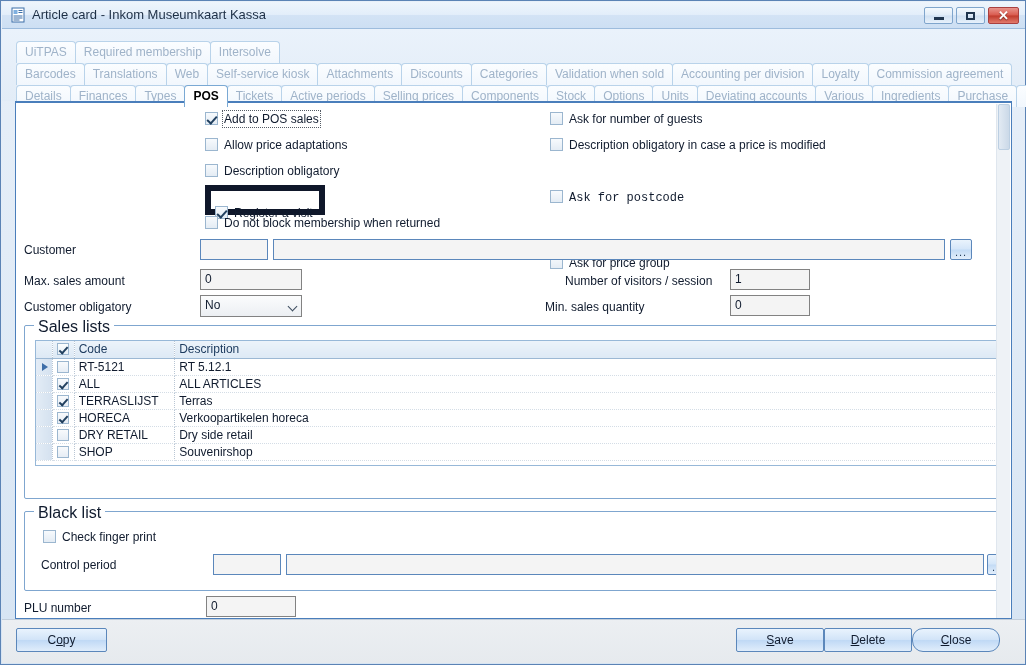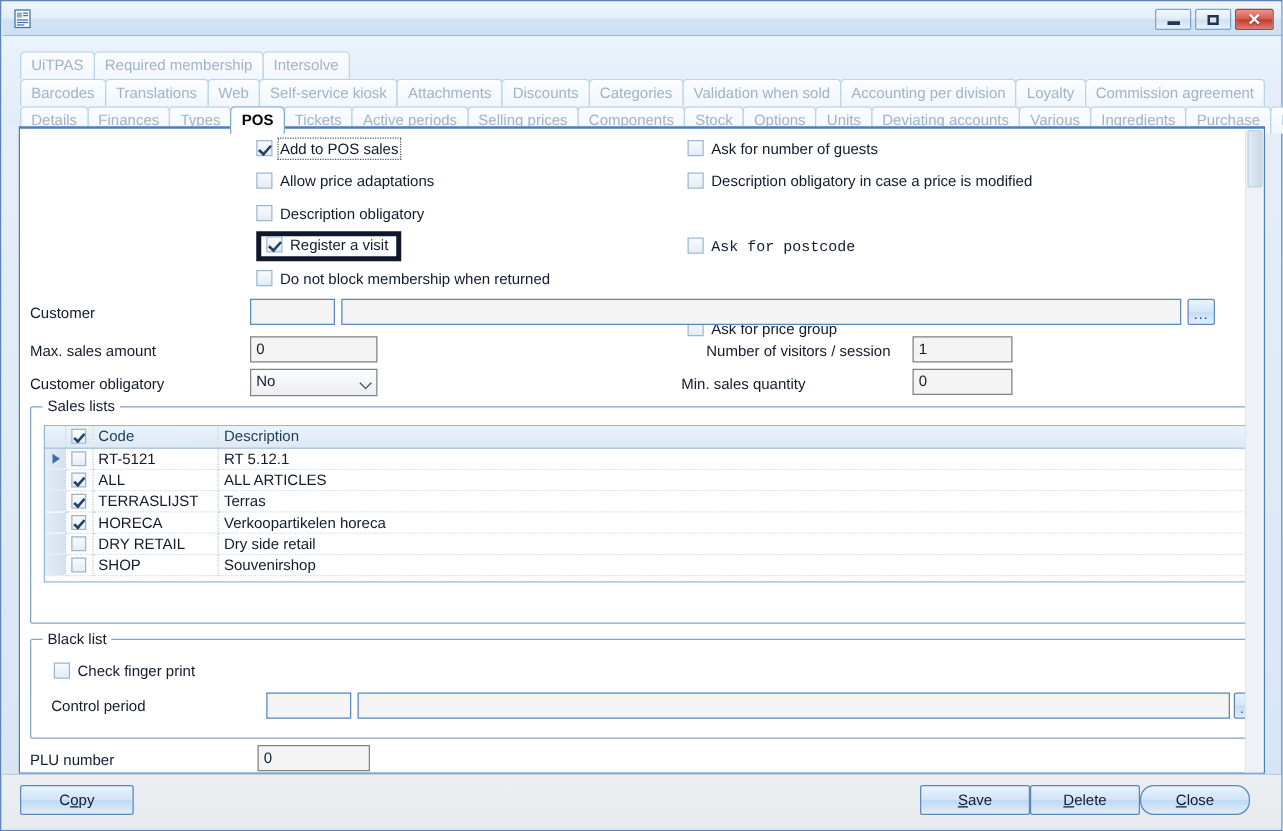--- a/index.html
+++ b/index.html
@@ -142,22 +142,22 @@
     font-size: 12px;
     color: #101b2e;
     vertical-align: 0px;
     cursor: default;
   }
   .cbrow.focused .cb-label {
     outline: 1px dotted #555c66;
     outline-offset: 1px;
   }
   .cbrow.highlight {
-    border: 4px solid #0f172a;
-    padding: 0 6px 3px 4px;
+    border: 6px solid #0f172a;
+    padding: 15px 6px 3px 4px;
     margin-left: -6px;
     margin-top: -5px;
     height: 24px;
   }
 
   
   .flabel {
     position: absolute;
     font-size: 12px;
     color: #101b2e;
@@ -213,21 +213,21 @@
   .groupbox {
     position: absolute;
     border: 1px solid #7fa6cf;
     border-radius: 2px;
   }
   .group-title {
     position: absolute;
     top: -8px; left: 9px;
     background: #ffffff;
     padding: 0 4px;
-    font-size: 12px;
+    font-size: 16px;
     color: #101b2e;
   }
   .grid-wrap {
     position: absolute;
     left: 10px; top: 14px;
     width: 965px; height: 126px;
     border: 1px solid #97b8d8;
     background: #ffffff;
     overflow: hidden;
   }
@@ -311,20 +311,21 @@
       <svg width="16" height="16" viewBox="0 0 16 16">
         <rect x="2" y="1" width="12" height="14" fill="#ffffff" stroke="#3d6fa8" stroke-width="1"></rect>
         <rect x="3.5" y="3" width="4" height="4" fill="#7fb0e0"></rect>
         <rect x="8.5" y="3" width="4" height="1" fill="#3d6fa8"></rect>
         <rect x="8.5" y="5" width="4" height="1" fill="#3d6fa8"></rect>
         <rect x="3.5" y="8.5" width="9" height="1" fill="#3d6fa8"></rect>
         <rect x="3.5" y="10.5" width="9" height="1" fill="#3d6fa8"></rect>
         <rect x="3.5" y="12.5" width="6" height="1" fill="#3d6fa8"></rect>
       </svg>
     </span>
+    <div id="title-text">Article card - Inkom Museumkaart Kassa</div>
 
     <div class="winbtn" id="btn-min">
       <span class="glyph">
           <span class="min-bar"></span>
         </span>
     </div>
     <div class="winbtn" id="btn-max">
       <span class="glyph">
           <span class="max-box"></span>
         </span>

